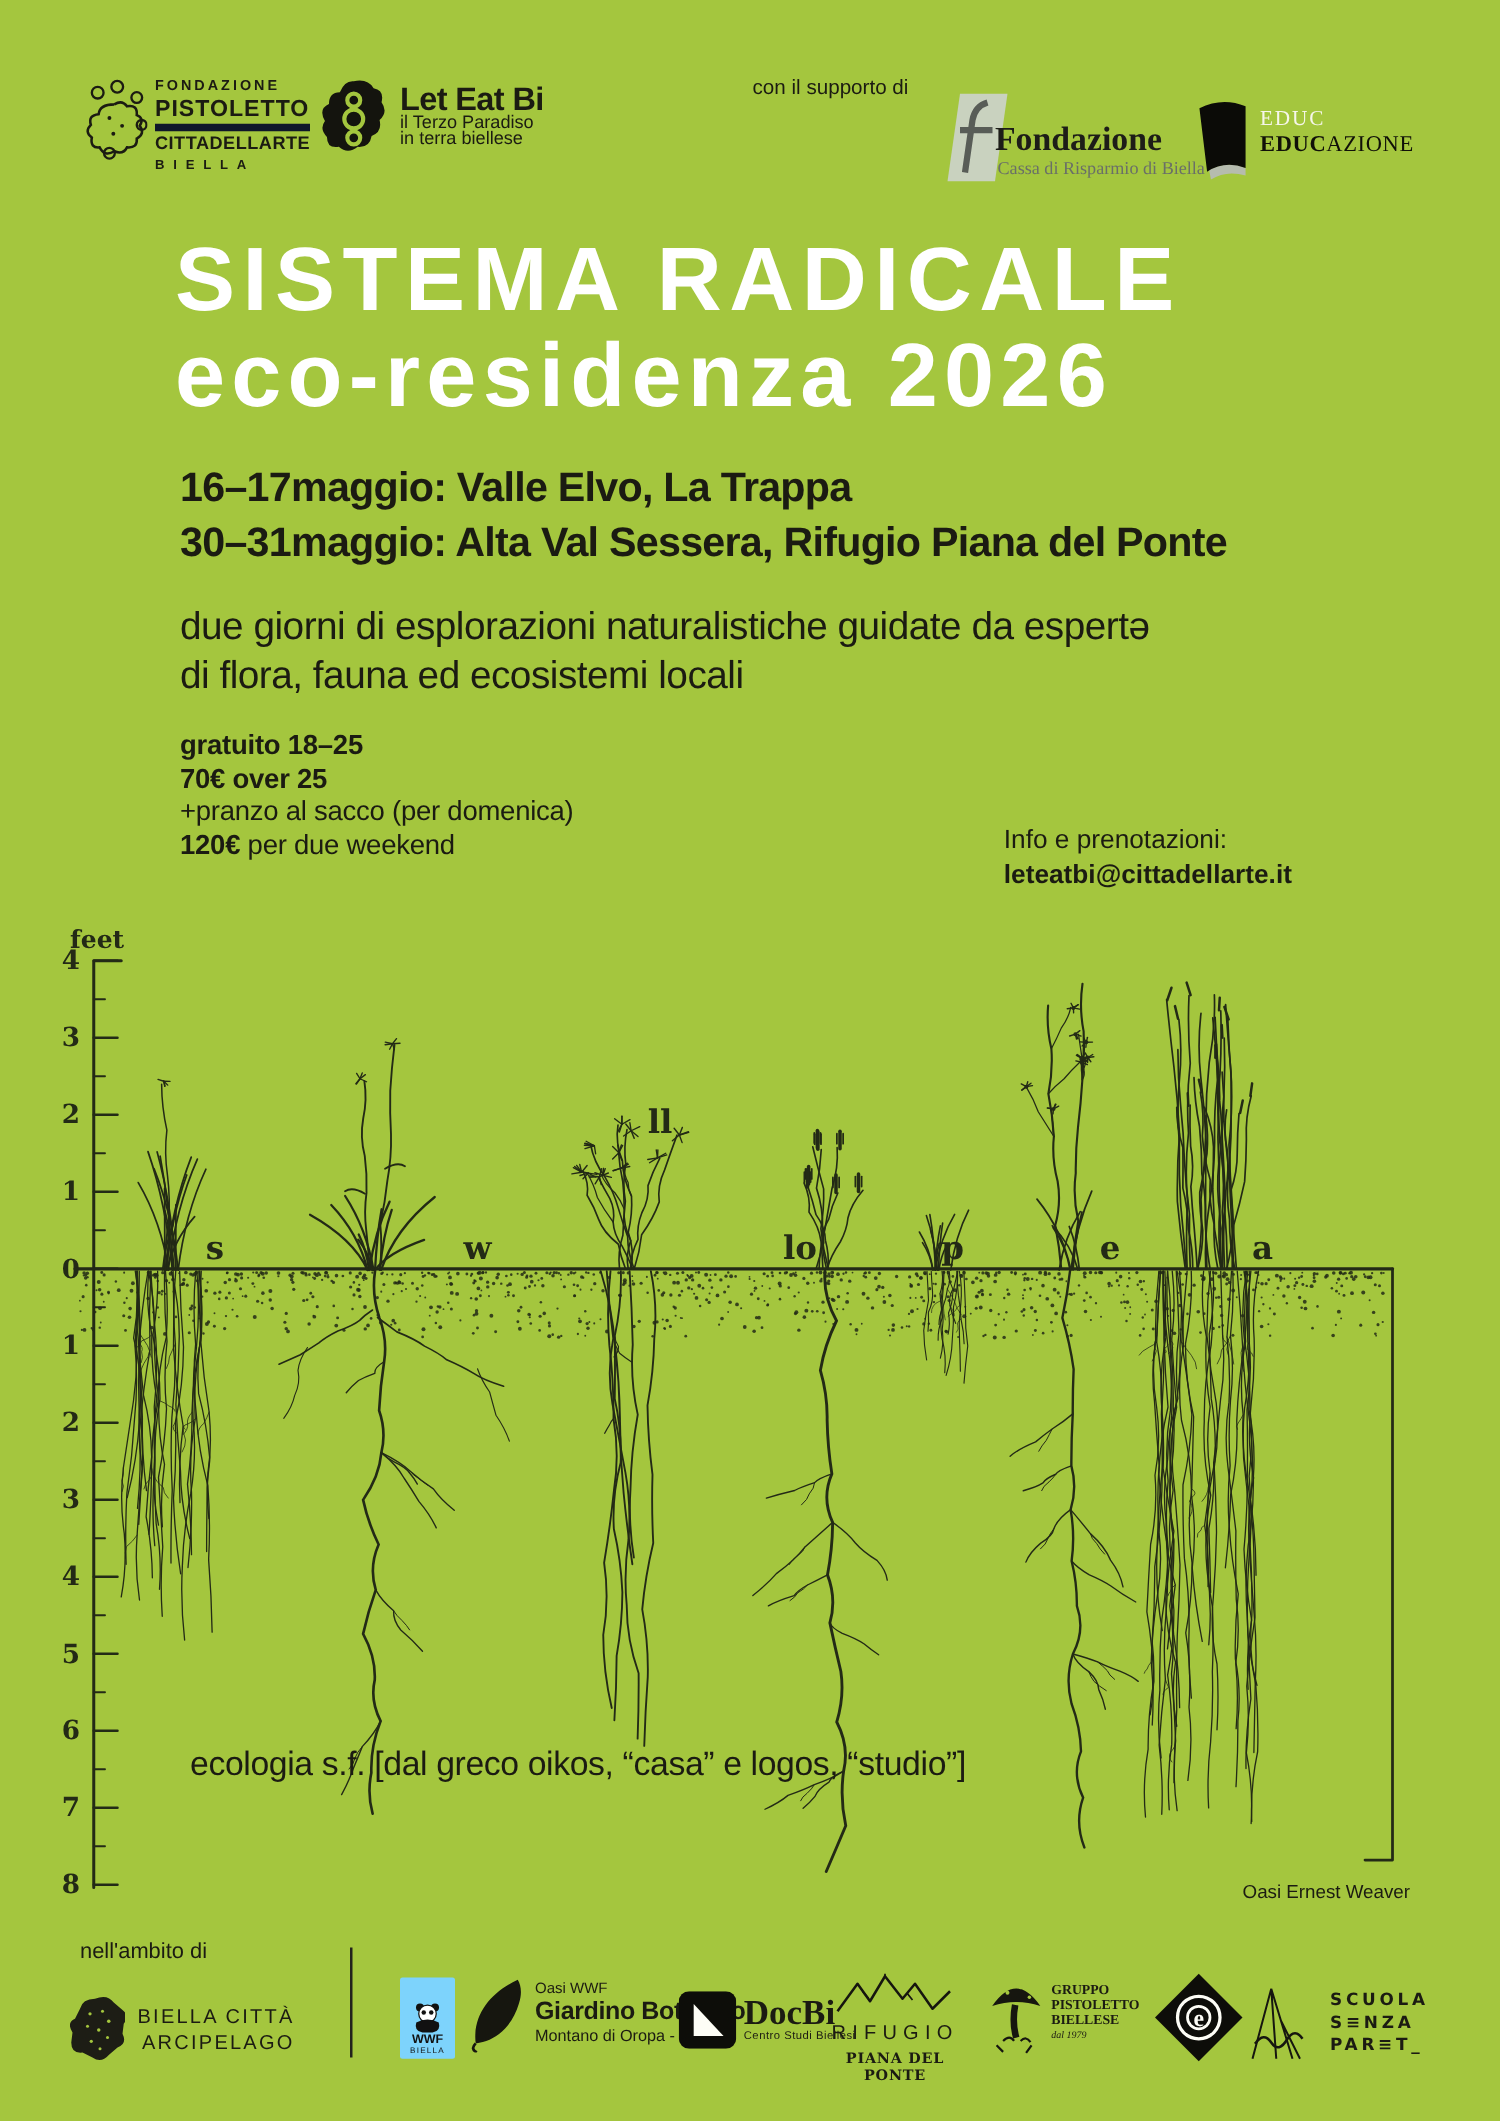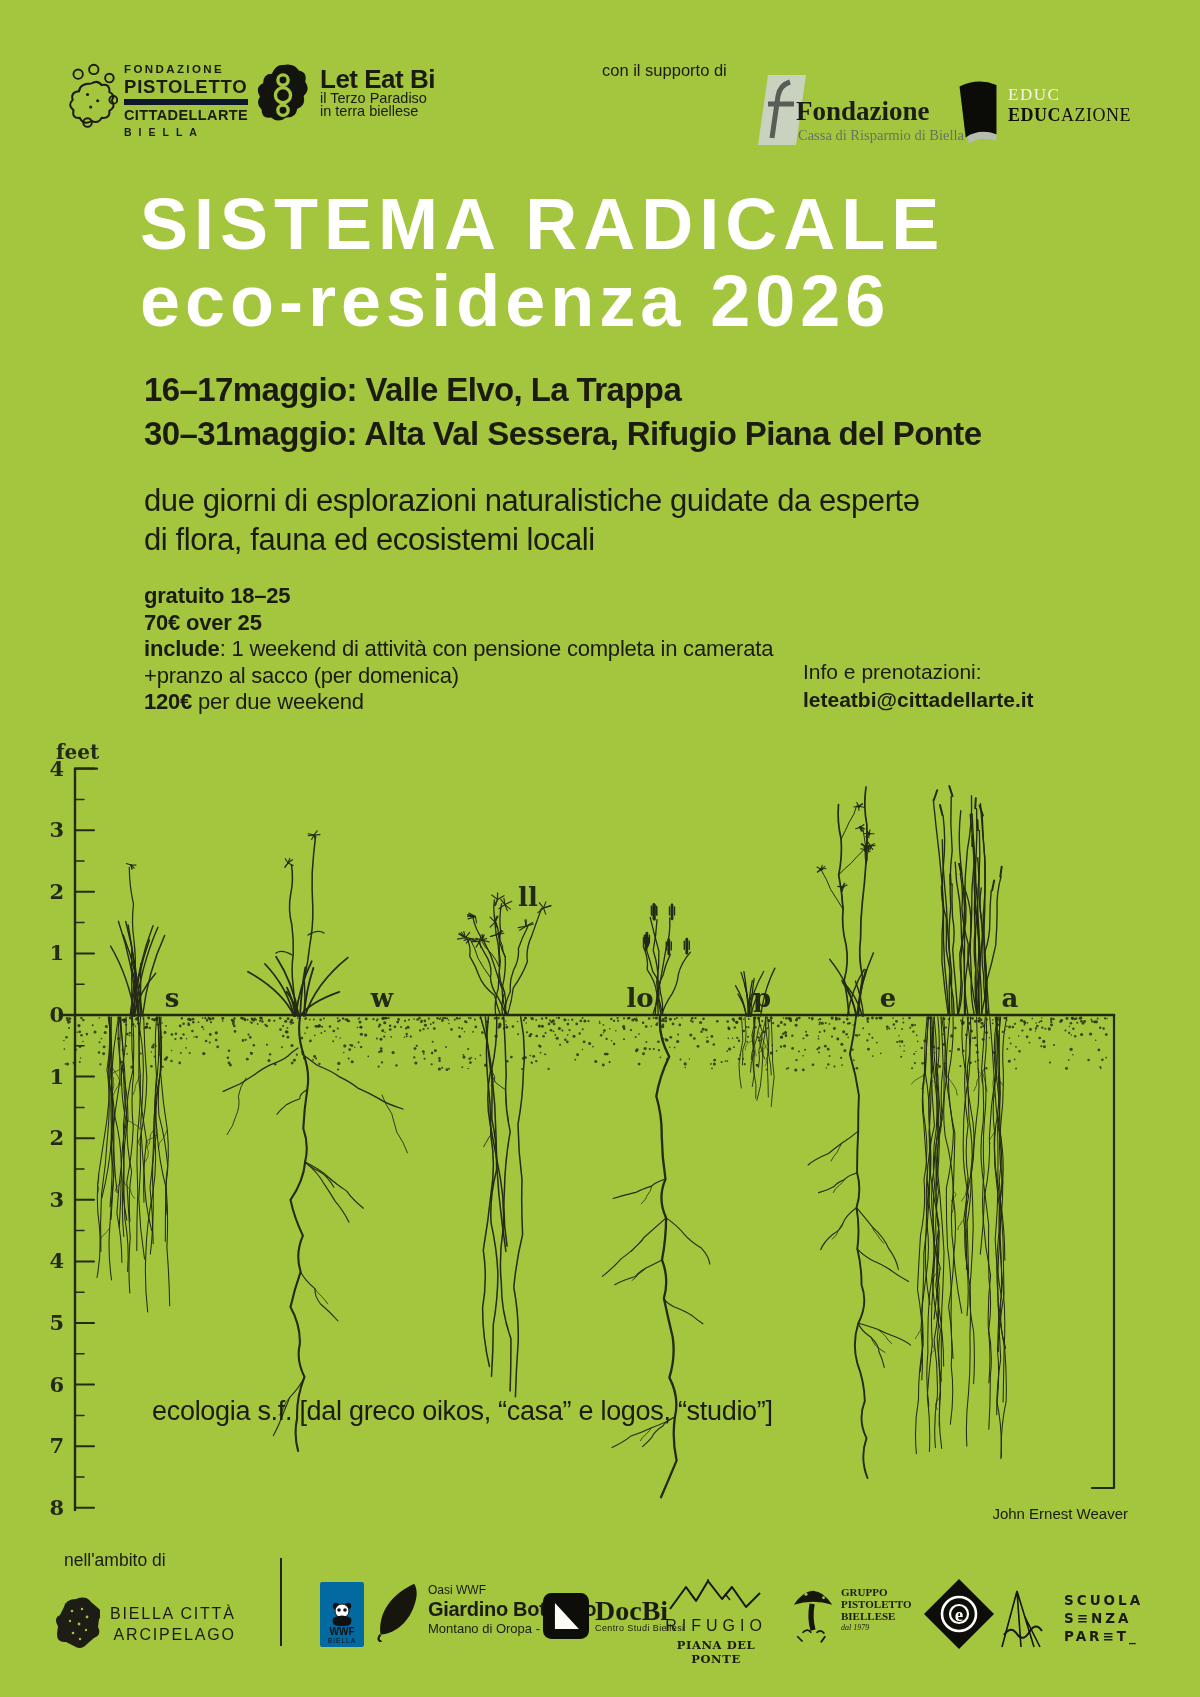--- a/index.html
+++ b/index.html
@@ -44,21 +44,21 @@
   .credit{left:0;top:1505px;width:1128px;text-align:right;font-size:15px;}
 
   
   .ambito{left:64px;top:1550px;font-size:17.5px;}
   .footer{left:0;top:1555px;width:1200px;height:142px;}
   .footer .fi{position:absolute;}
   .f-biella{left:56px;top:42px;display:flex;gap:10px;align-items:center;text-align:right;}
   .biella-txt{font-size:16px;letter-spacing:1.8px;line-height:21px;}
   .f-div{left:280px;top:3px;width:2px;height:88px;background:#23231c;}
   .f-wwf{left:320px;top:27px;display:flex;gap:8px;align-items:flex-start;}
-  .wwf-box{width:44px;height:62px;background:#0369a1;border-radius:2px;display:flex;flex-direction:column;align-items:center;justify-content:flex-end;padding-bottom:3px;}
+  .wwf-box{width:44px;height:62px;background:#7dd3fc;border-radius:2px;display:flex;flex-direction:column;align-items:center;justify-content:flex-end;padding-bottom:3px;}
   .wwf-t{font-weight:bold;font-size:10px;font-family:"Liberation Sans",sans-serif;color:#111;line-height:10px;}
   .wwf-s{font-size:6.5px;letter-spacing:1px;color:#111;}
   .giard{padding-top:2px;line-height:1;}
   .giard-oasi{font-size:12px;padding-bottom:3px;}
   .giard-title{font-size:20px;font-weight:bold;letter-spacing:-0.3px;padding-bottom:3px;}
   .giard-sub{font-size:13px;}
   .f-docbi{left:543px;top:38px;display:flex;gap:6px;align-items:center;}
   .docbi-title{font-size:28px;font-weight:bold;line-height:24px;}
   .docbi-sub{font-size:9px;letter-spacing:0.4px;}
   .f-rif{left:664px;top:22px;width:104px;text-align:center;}
@@ -1518,32 +1518,31 @@
   </div>
 
   <div class="abs desc">
     <div>due giorni di esplorazioni naturalistiche guidate da espertə</div>
     <div>di flora, fauna ed ecosistemi locali</div>
   </div>
 
   <div class="abs pricing">
     <div class="b">gratuito 18–25</div>
     <div class="b">70€ over 25</div>
-    <div><span class="b">include</span><span>: 1 weekend di attività con pensione completa in camerata</span></div>
     <div>+pranzo al sacco (per domenica)</div>
     <div><span class="b">120€</span><span> per due weekend</span></div>
   </div>
 
   <div class="abs caption">ecologia s.f. [dal greco oikos, “casa” e logos, “studio”]</div>
 
   <div class="abs contact">
     <div>Info e prenotazioni:</div>
     <div class="b">leteatbi@cittadellarte.it</div>
   </div>
-  <div class="abs credit">John Ernest Weaver</div>
+  <div class="abs credit">Oasi Ernest Weaver</div>
 
   <div class="abs ambito">nell'ambito di</div>
 
   <div class="abs footer">
 
     <div class="fi f-biella">
       <svg width="44" height="54" viewBox="0 0 44 54">
         <path d="M20 2 q10 -4 15 3 l7 6 q6 5 1 11 l-1 8 q4 8 -4 11 l-7 6 q-6 7 -13 2 l-8 -4 q-9 1 -9 -8 l1 -8 q-5 -8 2 -11 l4 -8 q2 -8 12 -8" fill="#1d1d15"></path>
         <circle cx="16" cy="14" r="1.3" fill="#a4c63e"></circle>
           <circle cx="26" cy="12" r="1.2" fill="#a4c63e"></circle>

